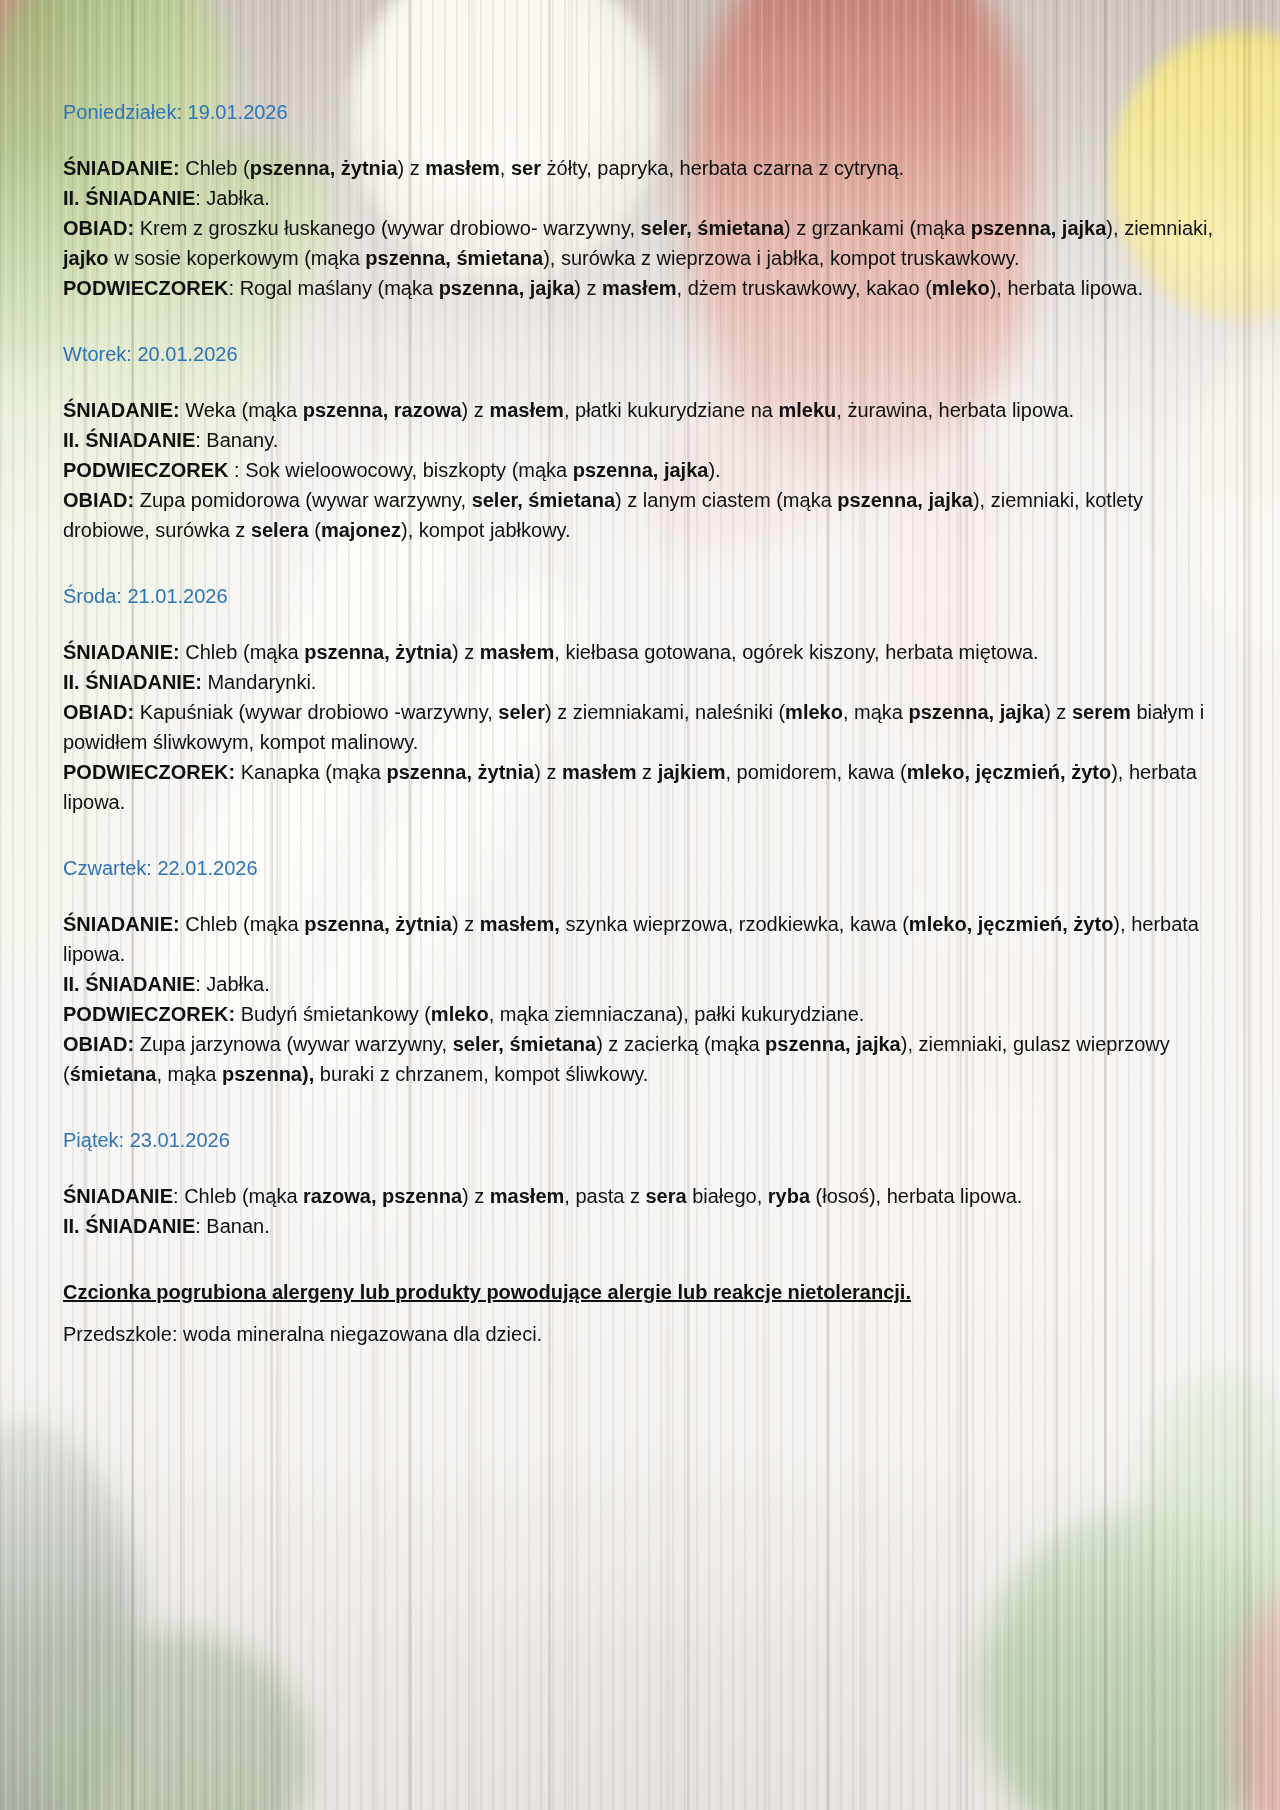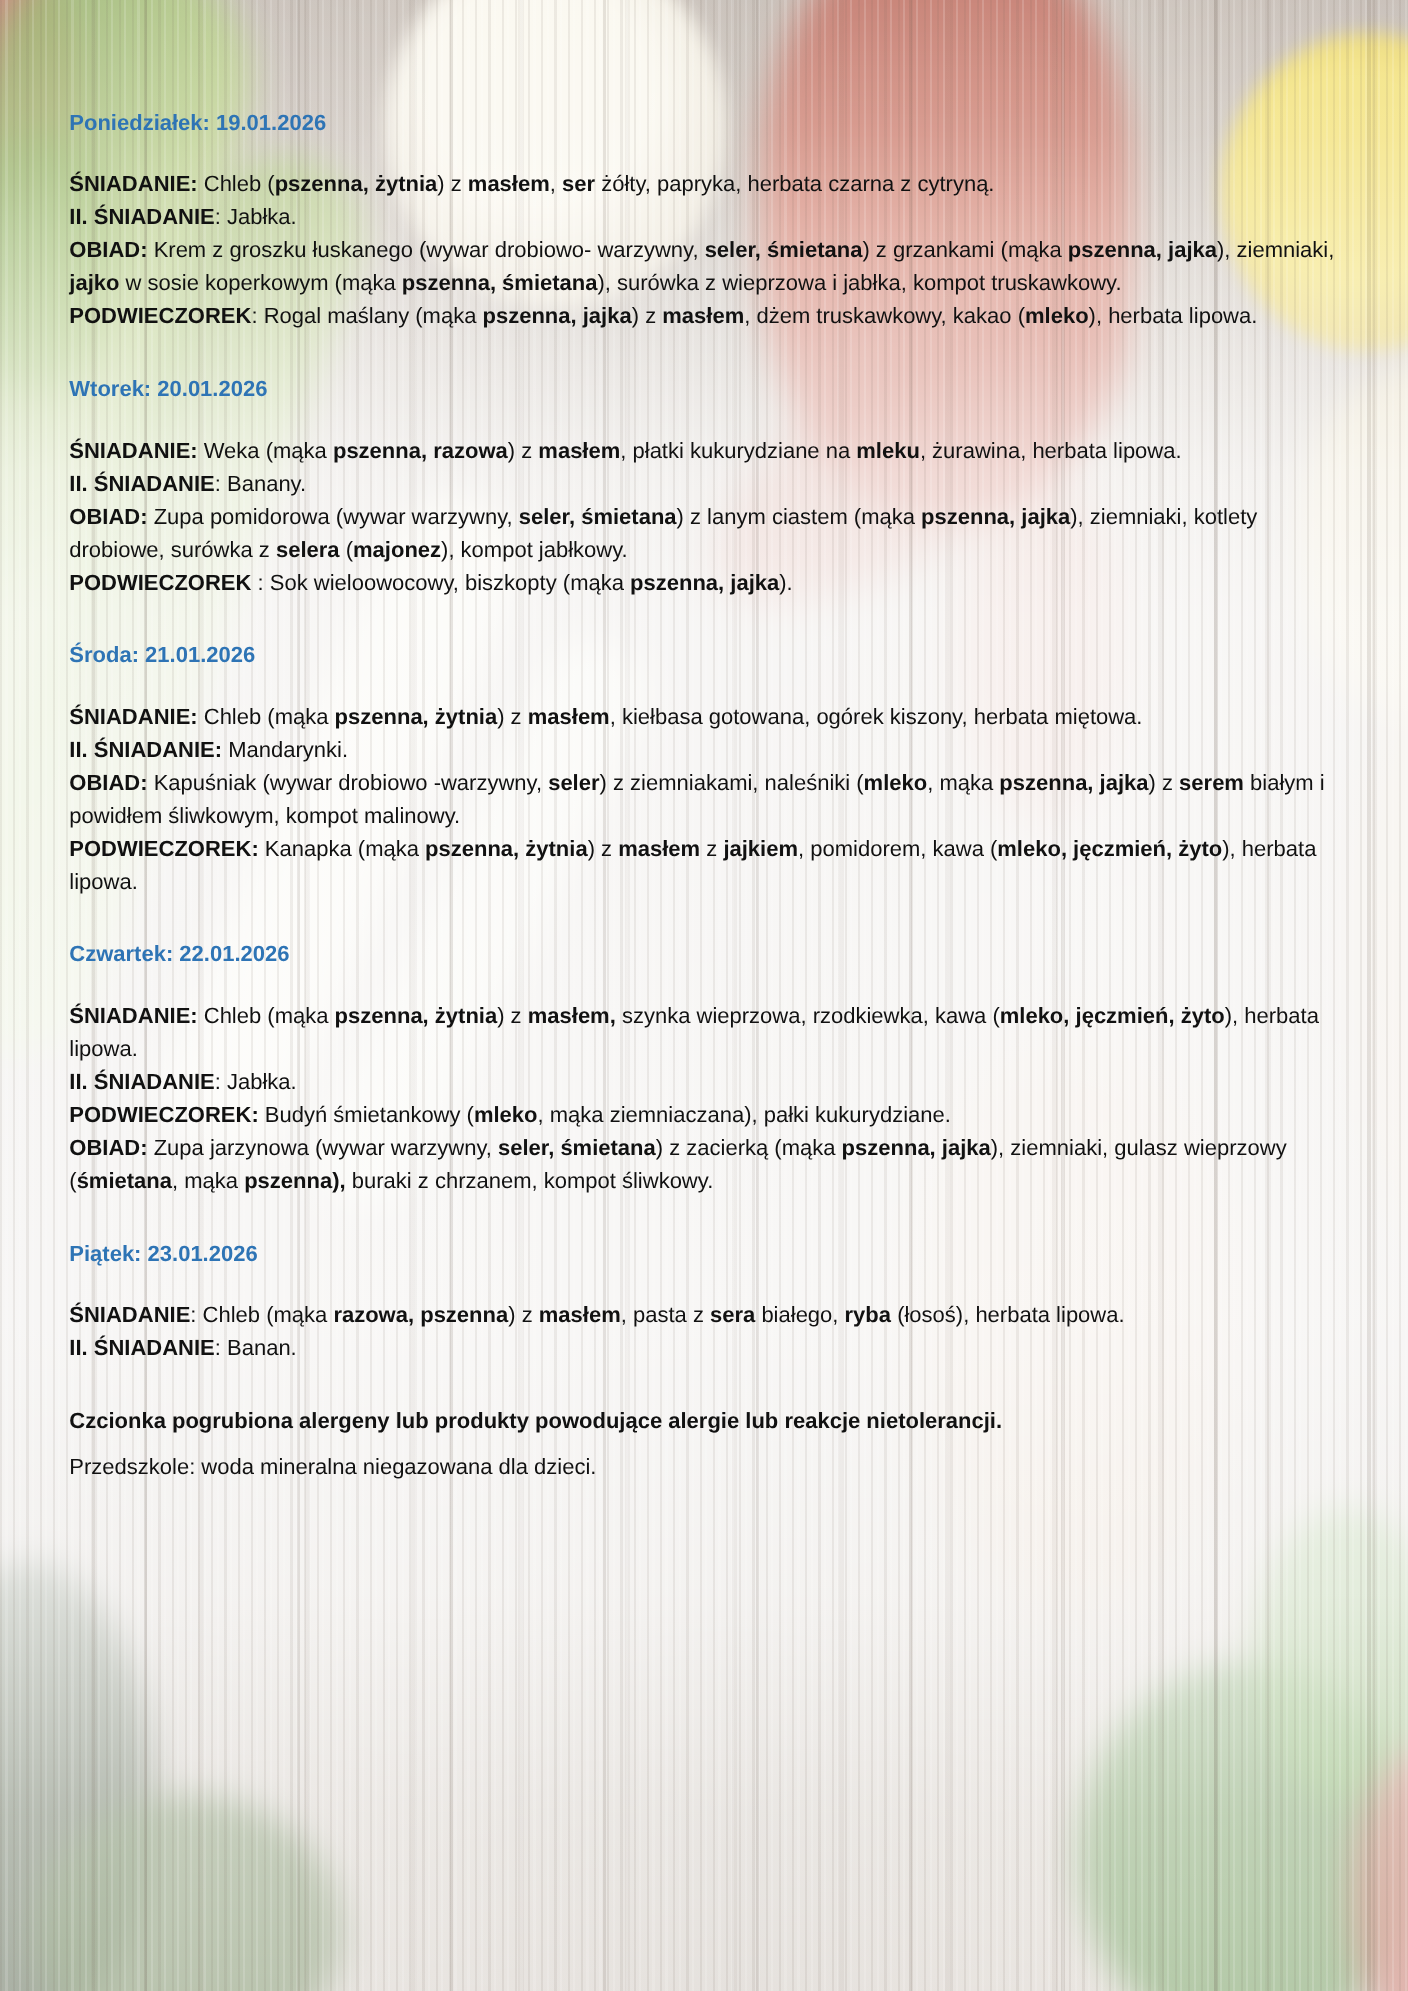--- a/index.html
+++ b/index.html
@@ -56,26 +56,26 @@
   }
 
   
   .content{
     position:absolute;left:63px;top:97px;width:1160px;z-index:10;
     color:var(--ink);font-size:20px;line-height:30px;
   }
   .day{margin:0 0 36px 0;}
   .day-heading{
     color:var(--accent);font-size:20px;line-height:30px;
-    font-weight:700;margin:0 0 26px 0;
+    font-weight:400;margin:0 0 26px 0;
   }
   .meal{margin:0;}
   .meal b{font-weight:700;}
   .note{margin:12px 0 0 0;}
-  .note-bold{font-weight:700;margin:28px 0 0 0;}
+  .note-bold{font-weight:700;margin:28px 0 0 0;text-decoration:underline;}
 </style>
 </head>
 <body>
 
 <div class="bg">
   <div class="blob corner-red"></div>
   <div class="blob corner-green"></div>
   <div class="blob leek-a"></div>
   <div class="blob leek-b"></div>
   <div class="blob leek-white-a"></div>
@@ -104,22 +104,22 @@
     <p class="meal"><b>ŚNIADANIE:</b><span> Chleb (</span><b>pszenna, żytnia</b><span>) z </span><b>masłem</b><span>, </span><b>ser</b><span> żółty, papryka, herbata czarna z cytryną.</span></p>
     <p class="meal"><b>II. ŚNIADANIE</b><span>: Jabłka.</span></p>
     <p class="meal"><b>OBIAD:</b><span> Krem z groszku łuskanego (wywar drobiowo- warzywny, </span><b>seler, śmietana</b><span>) z grzankami (mąka </span><b>pszenna, jajka</b><span>), ziemniaki, </span><b>jajko</b><span> w sosie koperkowym (mąka </span><b>pszenna, śmietana</b><span>), surówka z wieprzowa i jabłka, kompot truskawkowy.</span></p>
     <p class="meal"><b>PODWIECZOREK</b><span>: Rogal maślany (mąka </span><b>pszenna, jajka</b><span>) z </span><b>masłem</b><span>, dżem truskawkowy, kakao (</span><b>mleko</b><span>), herbata lipowa.</span></p>
   </section>
 
   <section class="day">
     <h2 class="day-heading">Wtorek: 20.01.2026</h2>
     <p class="meal"><b>ŚNIADANIE:</b><span> Weka (mąka </span><b>pszenna, razowa</b><span>) z </span><b>masłem</b><span>, płatki kukurydziane na </span><b>mleku</b><span>, żurawina, herbata lipowa.</span></p>
     <p class="meal"><b>II. ŚNIADANIE</b><span>: Banany.</span></p>
+    <p class="meal"><b>PODWIECZOREK</b><span> : Sok wieloowocowy, biszkopty (mąka </span><b>pszenna, jajka</b><span>).</span></p>
     <p class="meal"><b>OBIAD:</b><span> Zupa pomidorowa (wywar warzywny, </span><b>seler, śmietana</b><span>) z lanym ciastem (mąka </span><b>pszenna, jajka</b><span>), ziemniaki, kotlety drobiowe, surówka z </span><b>selera</b><span> (</span><b>majonez</b><span>), kompot jabłkowy.</span></p>
-    <p class="meal"><b>PODWIECZOREK</b><span> : Sok wieloowocowy, biszkopty (mąka </span><b>pszenna, jajka</b><span>).</span></p>
   </section>
 
   <section class="day">
     <h2 class="day-heading">Środa: 21.01.2026</h2>
     <p class="meal"><b>ŚNIADANIE:</b><span> Chleb (mąka </span><b>pszenna, żytnia</b><span>) z </span><b>masłem</b><span>, kiełbasa gotowana, ogórek kiszony, herbata miętowa.</span></p>
     <p class="meal"><b>II. ŚNIADANIE:</b><span> Mandarynki.</span></p>
     <p class="meal"><b>OBIAD:</b><span> Kapuśniak (wywar drobiowo -warzywny, </span><b>seler</b><span>) z ziemniakami, naleśniki (</span><b>mleko</b><span>, mąka </span><b>pszenna, jajka</b><span>) z </span><b>serem</b><span> białym i powidłem śliwkowym, kompot malinowy.</span></p>
     <p class="meal"><b>PODWIECZOREK:</b><span> Kanapka (mąka </span><b>pszenna, żytnia</b><span>) z </span><b>masłem</b><span> z </span><b>jajkiem</b><span>, pomidorem, kawa (</span><b>mleko, jęczmień, żyto</b><span>), herbata lipowa.</span></p>
   </section>
 

